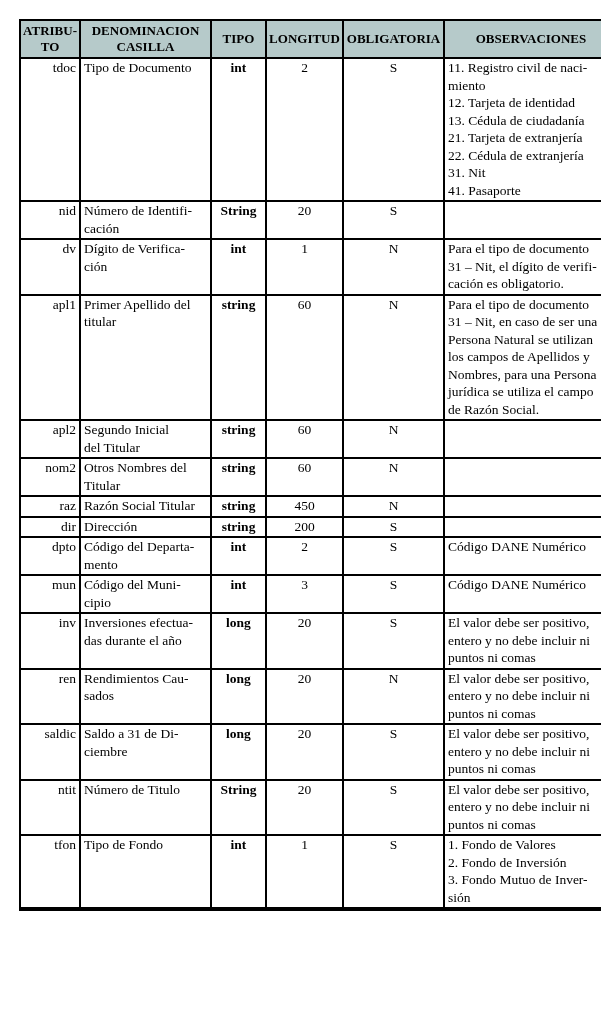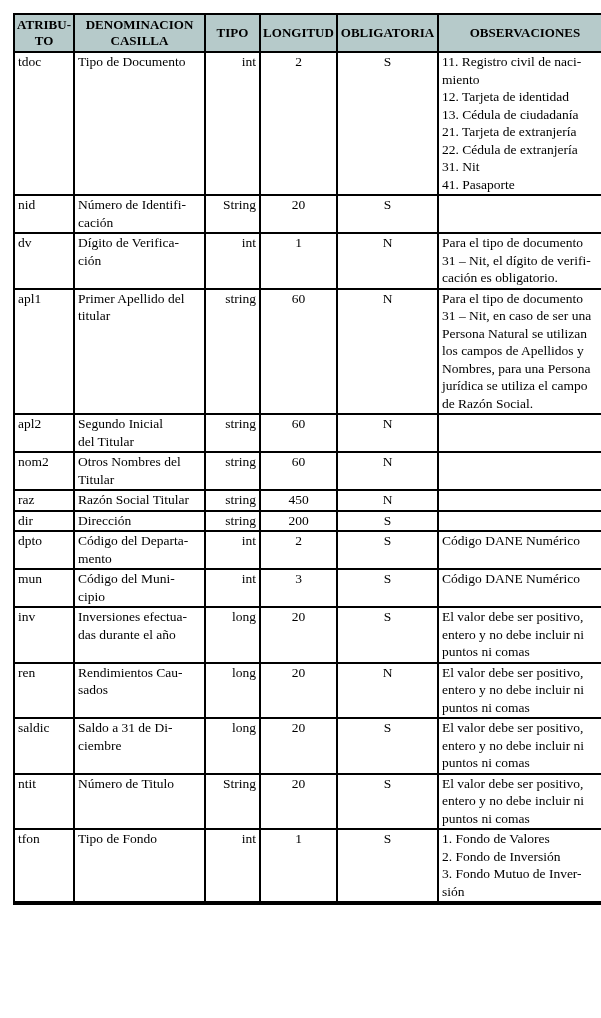--- a/index.html
+++ b/index.html
@@ -5,21 +5,21 @@
   html, body {
     margin: 0;
     padding: 0;
     background: #ffffff;
     font-family: "Liberation Serif", "DejaVu Serif", serif;
   }
   .page {
     width: 601px;
     height: 1018px;
     box-sizing: border-box;
-    padding: 13px;
+    padding: 19px;
     background: #ffffff;
   }
   table.spec {
     border-collapse: collapse;
     table-layout: fixed;
     width: 598px;
     border: 2px solid #000000;
     border-bottom-width: 4px;
   }
   table.spec th,
@@ -40,23 +40,23 @@
     padding: 2px 2px;
     height: 38px;
   }
   table.spec td {
     font-size: 13.5px;
     line-height: 17.5px;
     color: #000000;
     vertical-align: top;
     padding: 0px 3px 1px 3px;
   }
-  td.col-atributo    { text-align: left; }
+  td.col-atributo    { text-align: right; }
   td.col-denominacion{ text-align: left; padding-left: 5px; }
-  td.col-tipo        { text-align: right; }
+  td.col-tipo        { text-align: center; font-weight: bold; }
   td.col-longitud    { text-align: center; }
   td.col-obligatoria { text-align: center; }
   td.col-observaciones { text-align: left; padding-left: 4px; }
 </style>
 </head>
 <body>
 
 <div class="page">
   <table class="spec">
     <colgroup>

